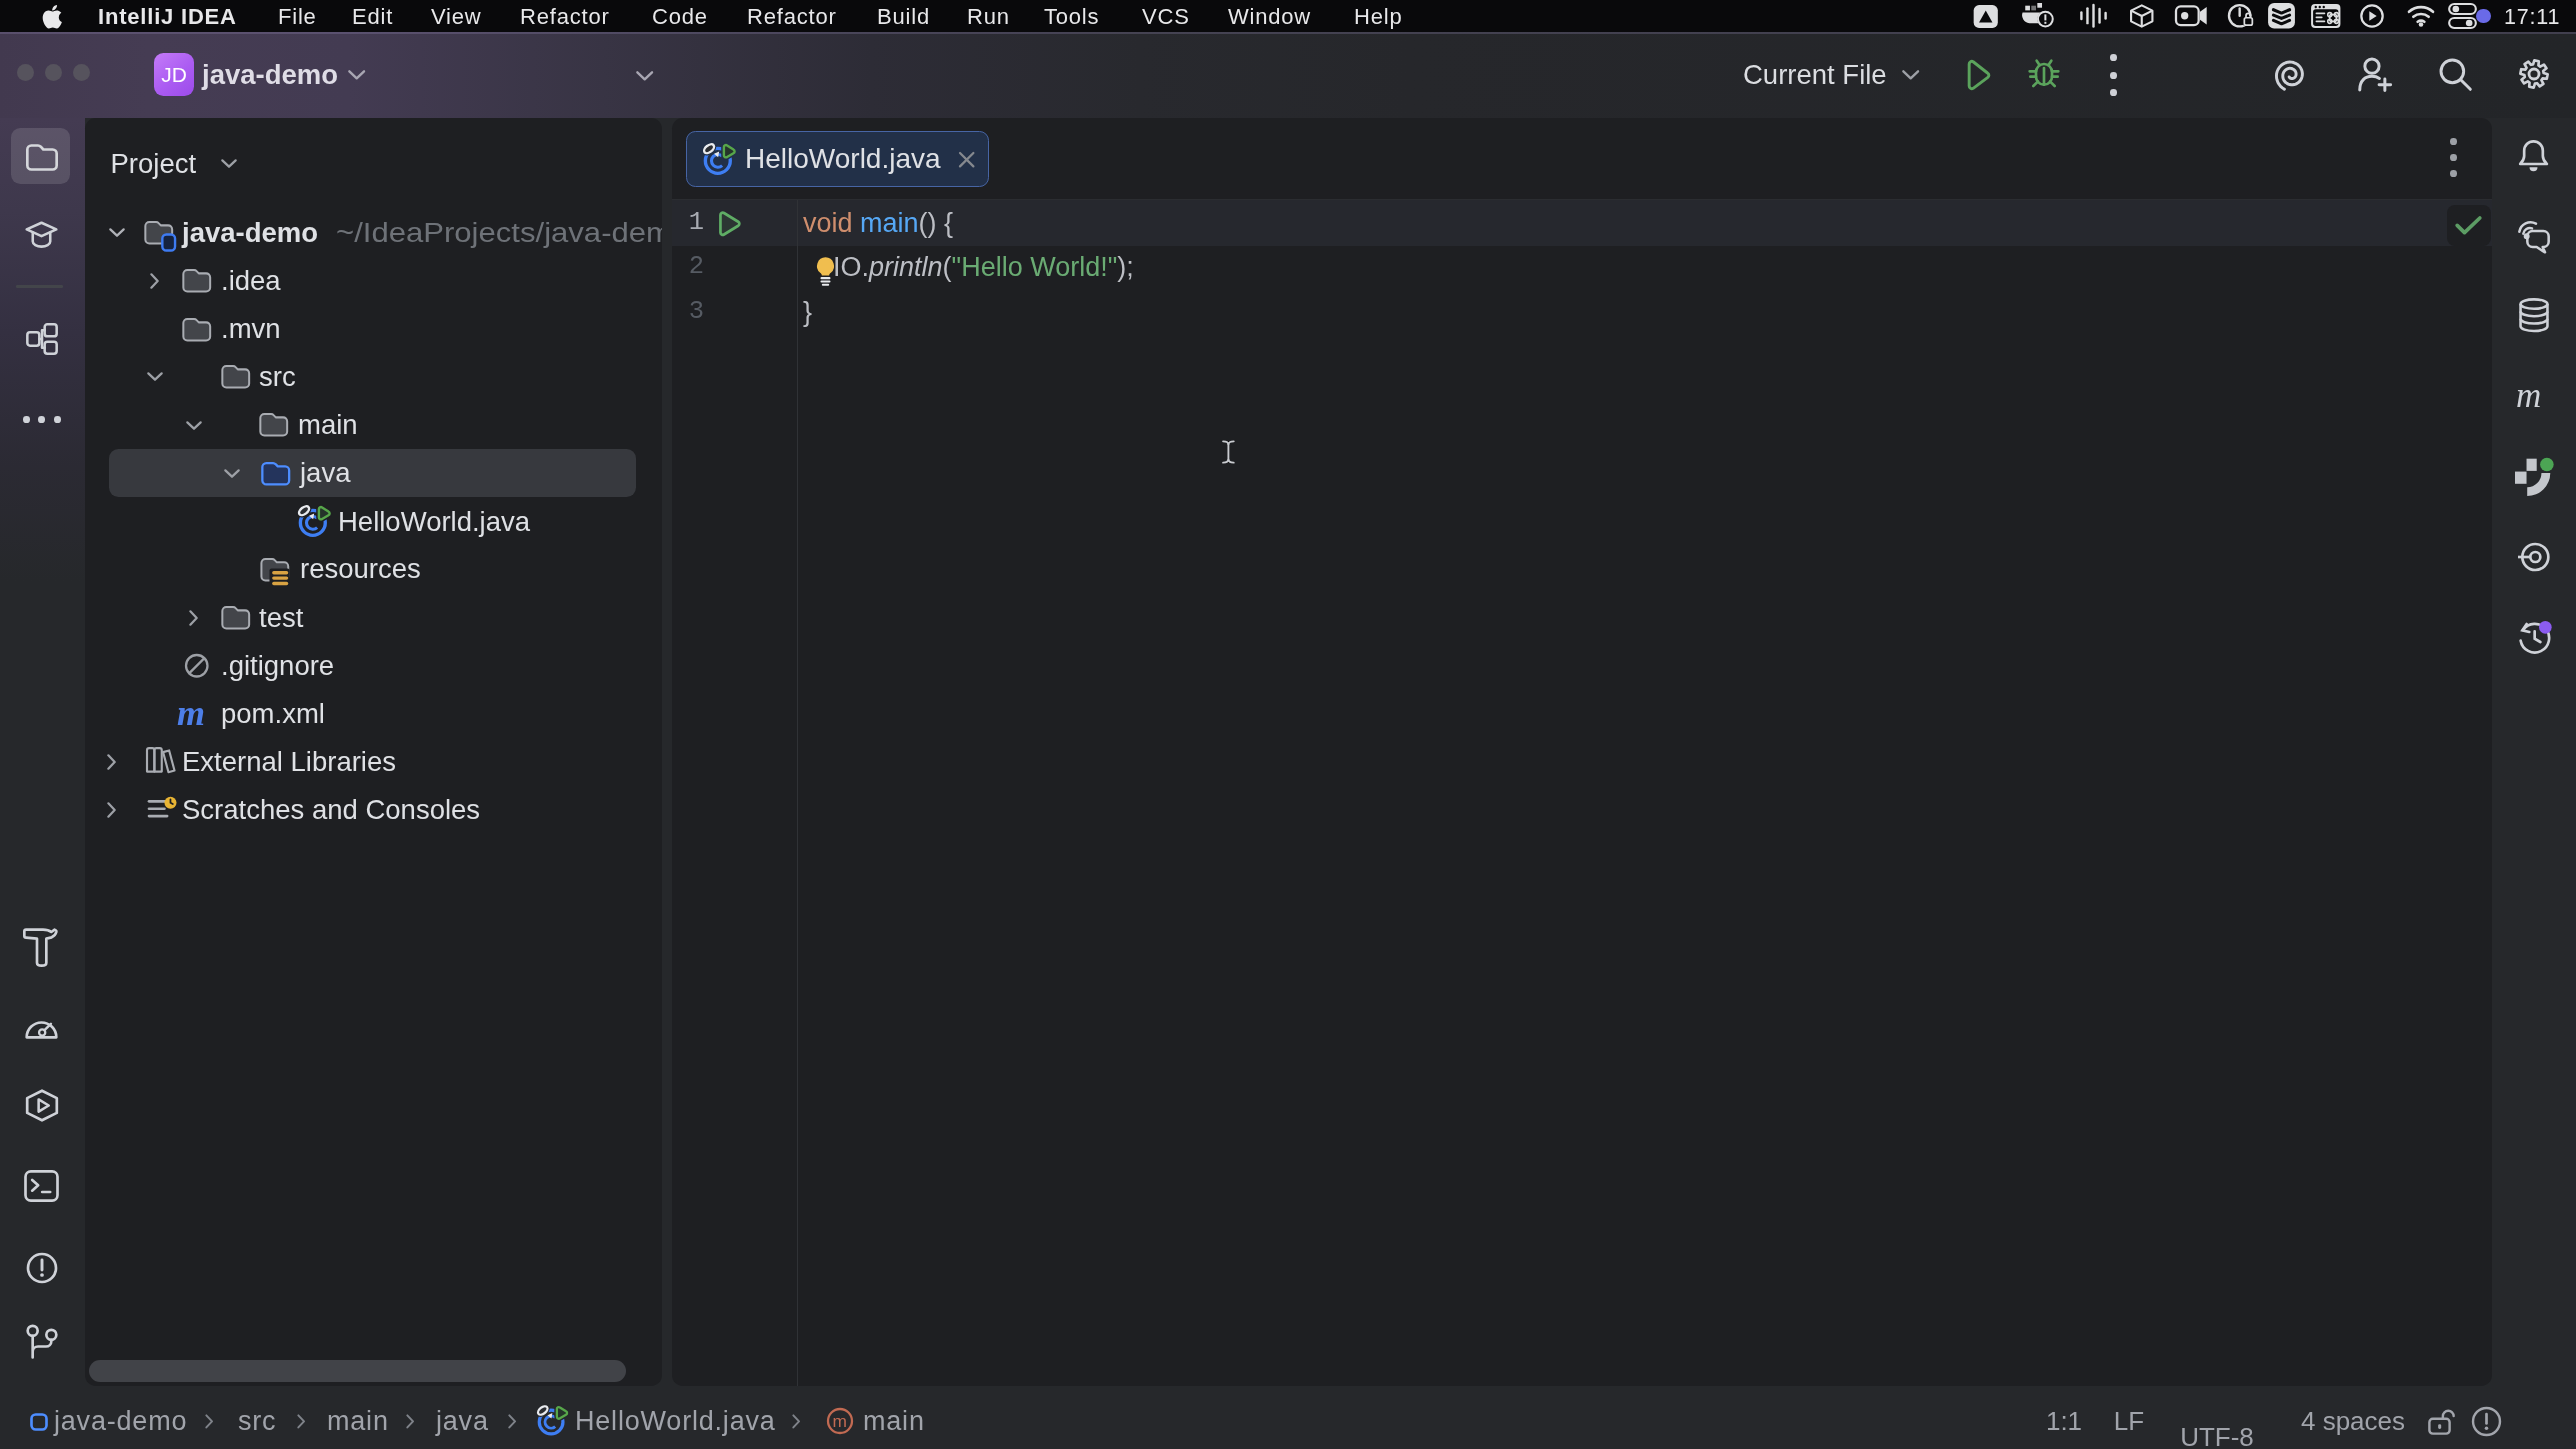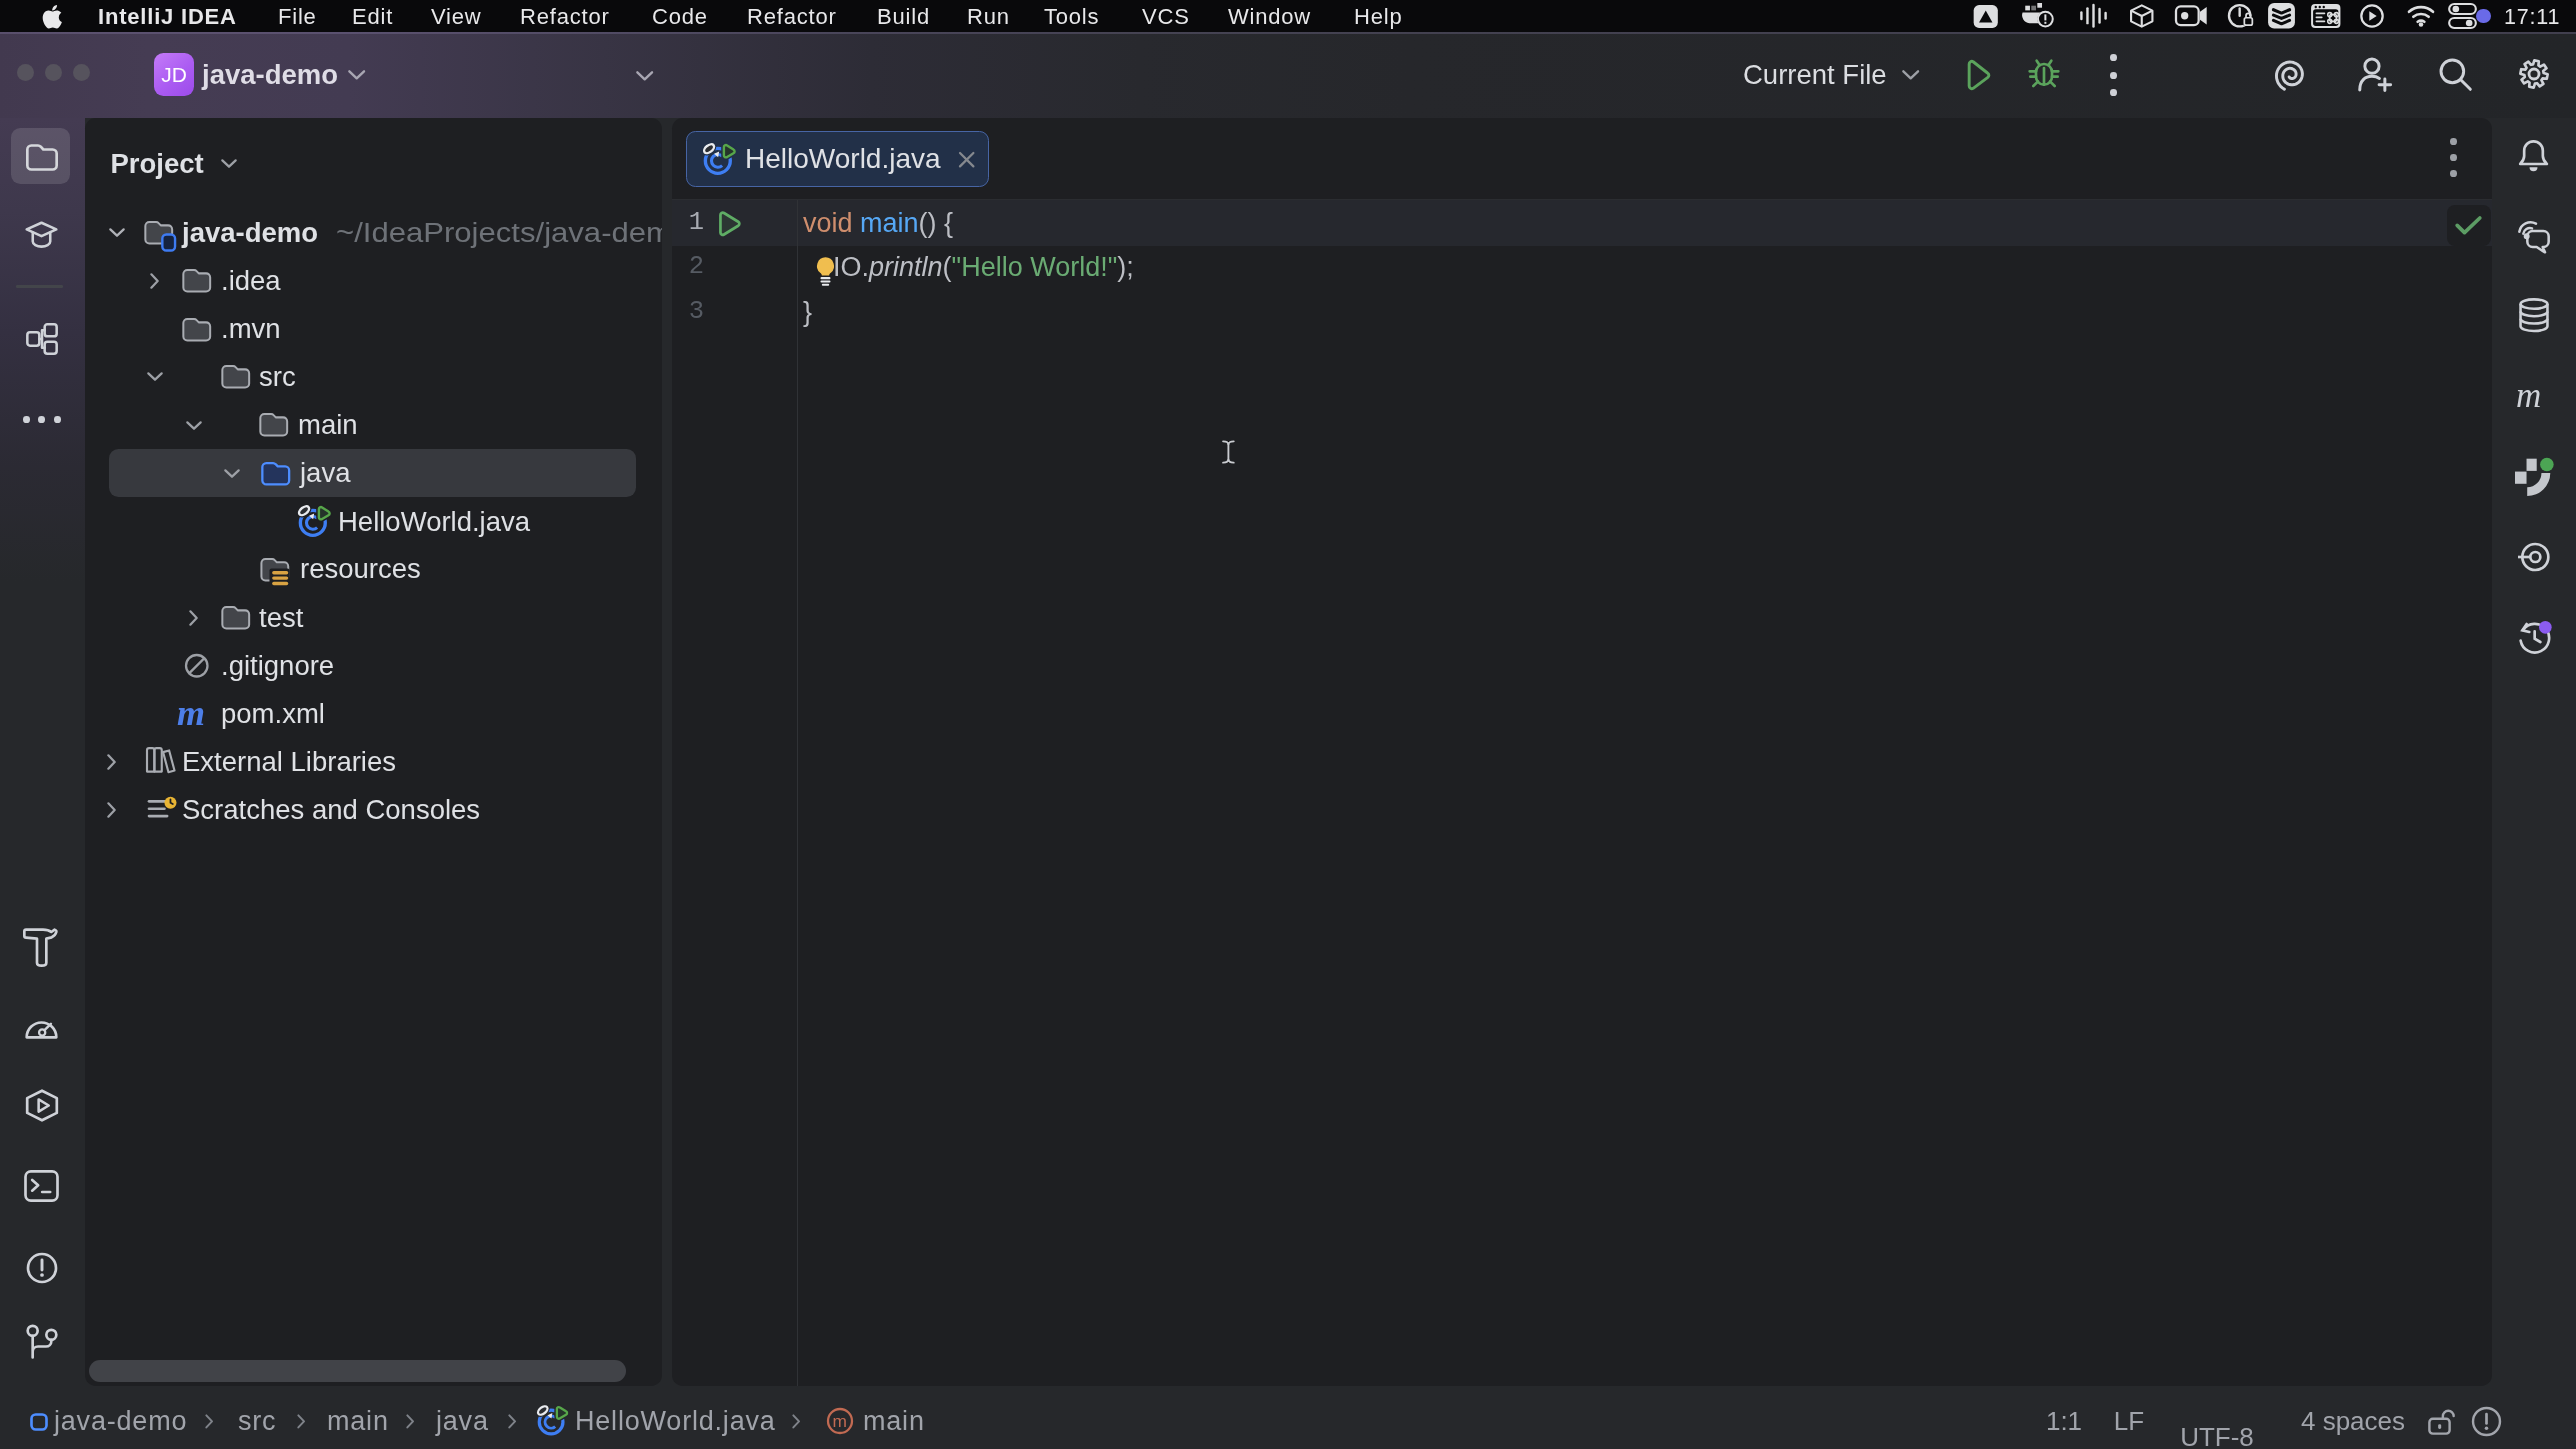--- a/index.html
+++ b/index.html
@@ -285,21 +285,21 @@
  <svg class="ic" style="left:25px;top:502px" width="36" height="36" viewBox="0 0 54 54">
       <g fill="none" stroke="#CFD2D8" stroke-width="4" stroke-linecap="round">
         <path d="M10.5 15 a21.5 21.5 0 1 1-3.5 16"></path>
         <path d="M16 6 L9.5 15.5 L20 18"></path>
         <path d="M28 17 v11 l8.5 5"></path>
       </g>
       <circle cx="44" cy="11" r="9.5" fill="#8B5CF0"></circle>
     </svg>
 </div>
 <div id="project" class="panel" style="overflow:hidden">
- <div class="abs" style="left:25.5px;top:21.5px;height:48px;line-height:48px;font-weight:bold;font-size:27.5px;color:#DFE1E5">Project</div>
+ <div class="abs" style="left:25.5px;top:21.5px;height:48px;line-height:48px;font-weight:normal;font-size:27.5px;color:#DFE1E5">Project</div>
  <svg class="ic" style="left:136px;top:41px" width="16" height="9.4" viewBox="0 0 24 14">
       <path d="M2 2 L12 11.5 L22 2" fill="none" stroke="#9DA0A6" stroke-width="3.4" stroke-linecap="round" stroke-linejoin="round"></path>
     </svg>
  <div class="abs" style="left:23.5px;top:331px;width:527px;height:48px;border-radius:9.4px;background:#37393E"></div>
 
  <svg class="ic" style="left:23.5px;top:110px" width="16" height="9.4" viewBox="0 0 24 14">
       <path d="M2 2 L12 11.5 L22 2" fill="none" stroke="#AFB1B7" stroke-width="3.4" stroke-linecap="round" stroke-linejoin="round"></path>
     </svg>
  <svg class="ic" style="left:59px;top:102px" width="29.5" height="25.5" viewBox="0 0 44 38">
       <path d="M2 9 a6 6 0 0 1 6-6 h10 a5 5 0 0 1 3.8 1.7 L25 8 h11 a6 6 0 0 1 6 6 v15 a6 6 0 0 1-6 6 H8 a6 6 0 0 1-6-6 Z" fill="#43454A" stroke="#A9ACB2" stroke-width="3" stroke-linejoin="round"></path>

